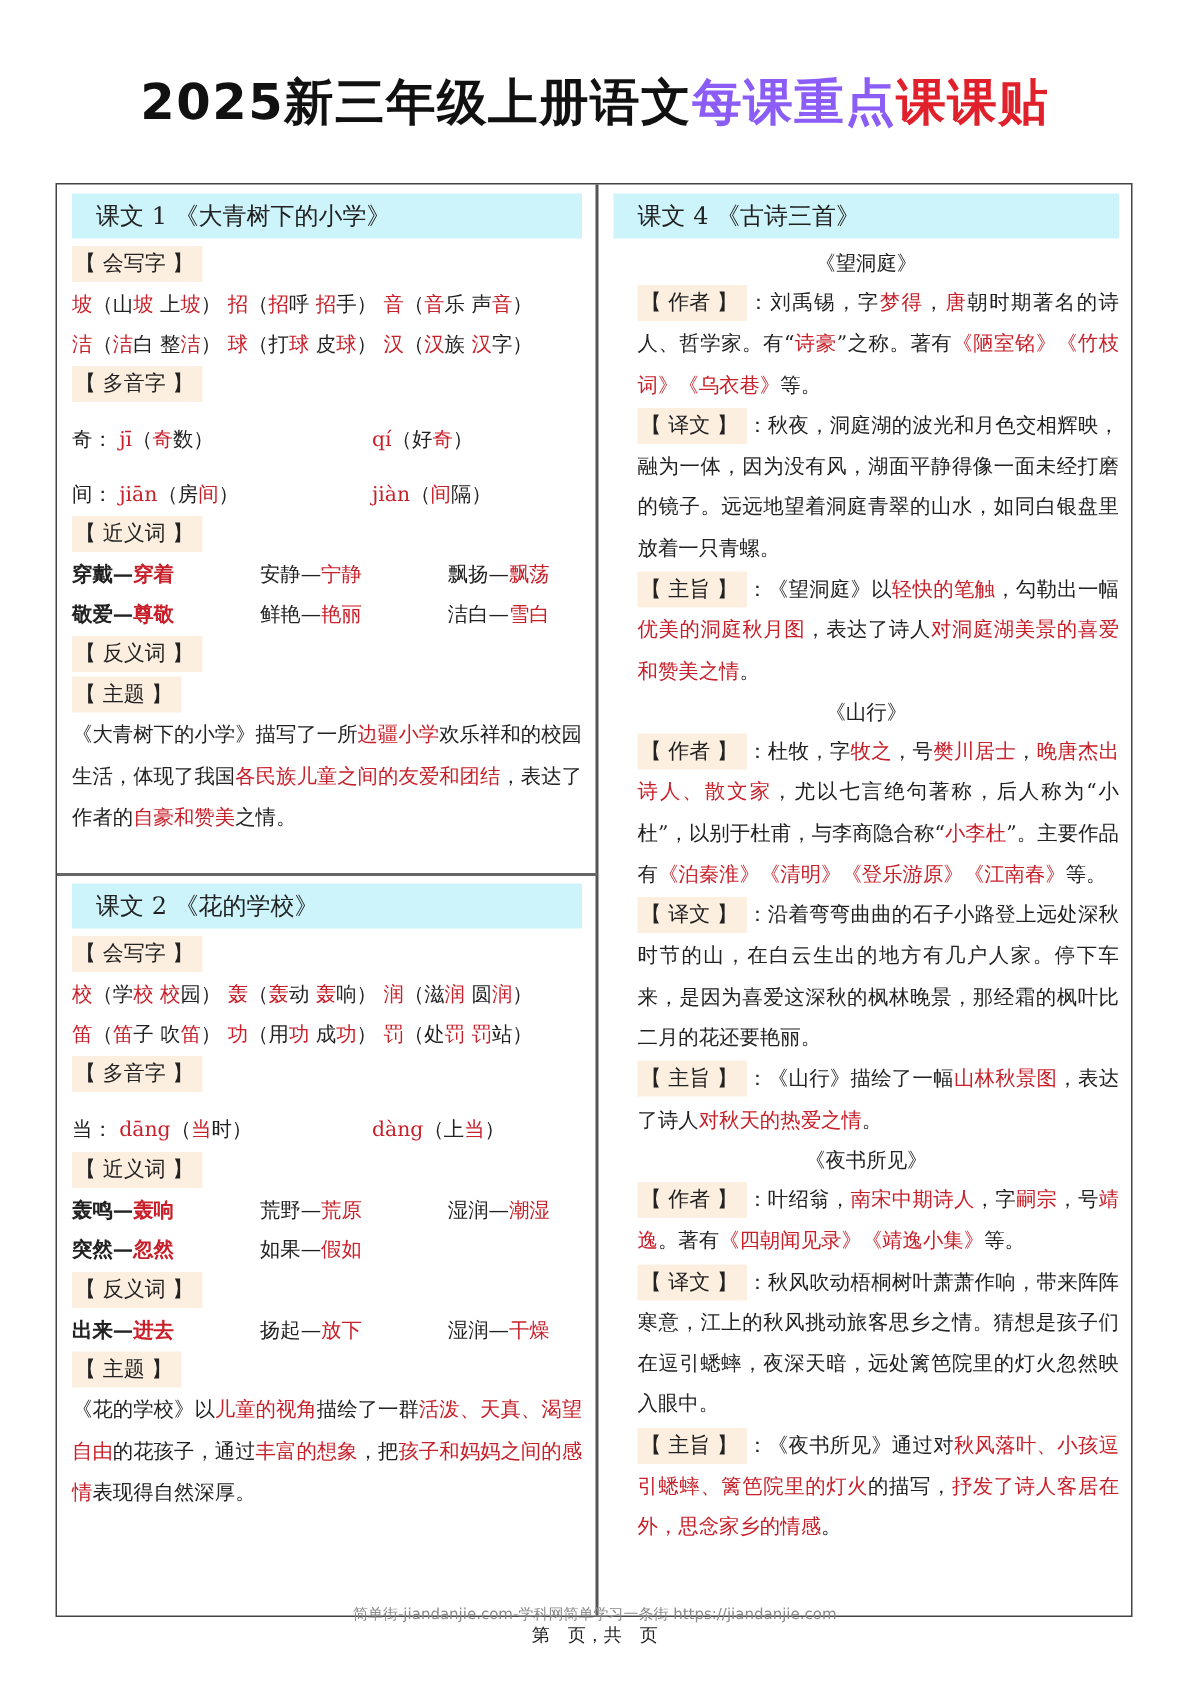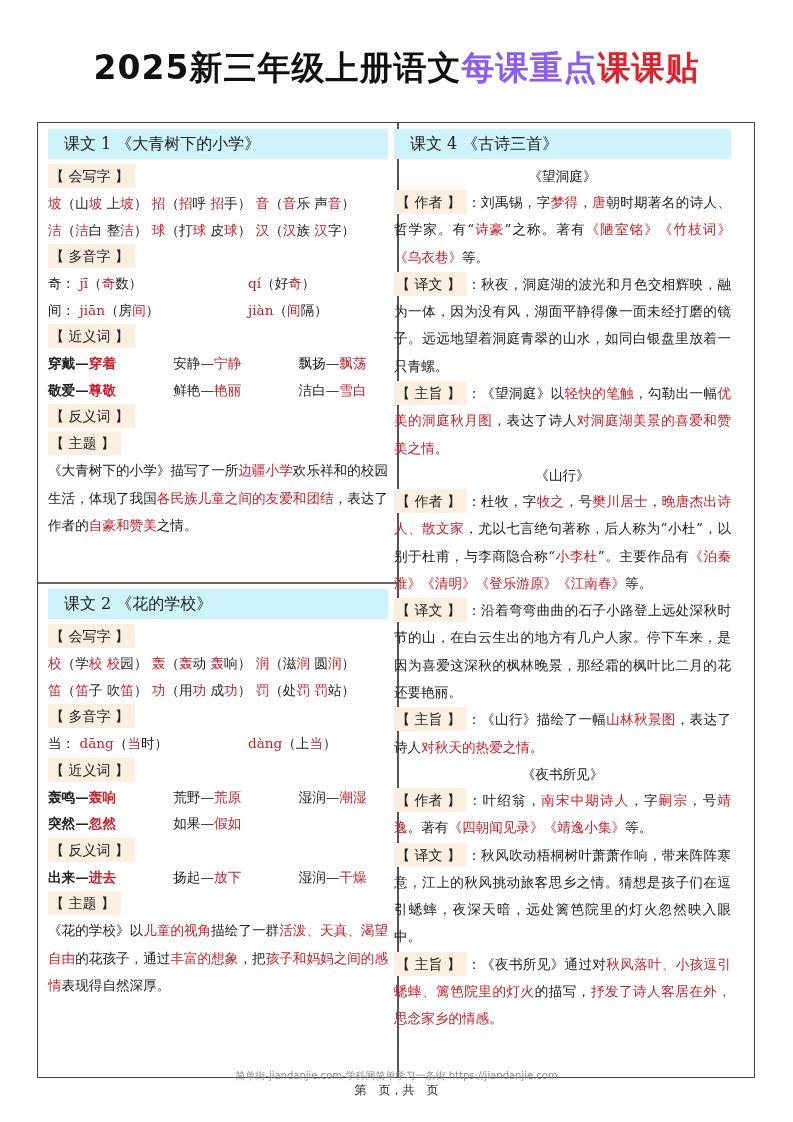--- a/index.html
+++ b/index.html
@@ -13,37 +13,37 @@
   .title .t-red { color:#e0202a; }
 
   .frame { position:absolute; left:37px; top:122px; width:718px; height:956px;
            border:1.5px solid #444; box-sizing:border-box; }
   .vdiv { position:absolute; left:359px; top:0; width:1.5px; height:100%; background:#555; }
   .hdiv { position:absolute; left:0; top:459px; width:360px; height:1.5px; background:#666; }
 
   .col { position:absolute; font-size:13.6px; line-height:26px; }
   .col-l1 { left:10px; top:6px; width:340px; }
   .col-l2 { left:10px; top:466px; width:340px; }
-  .col-r { left:356px; top:6px; width:337px; }
+  .col-r { left:371px; top:6px; width:337px; }
 
   .lesson-head { background:#cdf3fb; height:30px; line-height:30px; padding-left:16px;
                  font-size:16px; margin-bottom:4px; }
   .tag { display:inline-block; background:#fcefe0; padding:0 6px 0 2px; line-height:24px;
          font-size:14px; }
   .tagline { height:27px; }
   .r { color:#c8202a; }
   .row { white-space:nowrap; height:26.5px; }
   .grid3 { display:flex; height:26.5px; white-space:nowrap; }
   .grid3 span.c { display:inline-block; }
   .c1 { width:126px;font-weight:bold; } .c2 { width:126px; } .c3 { width:90px; }
-  .poly { display:flex; white-space:nowrap; height:26.5px; }
+  .poly { display:flex; white-space:nowrap; height:26.5px;margin-top:10px; }
   .poly .a { width:200px; } .poly .b { width:140px; }
   .para { text-align:justify; line-height:27.5px; }
   .center { text-align:center; height:26px; }
-  .rpara { line-height:27.3px; text-align:justify; }
+  .rpara { line-height:27.3px; text-align:justify;margin-left:16px; }
 
   .watermark { position:absolute; top:1069px; left:0; width:793px; text-align:center;
                font-family:"DejaVu Sans","Liberation Sans",sans-serif; font-size:10px;
                color:#8a8a8a; white-space:nowrap; }
   .pager { position:absolute; top:1082px; left:0; width:793px; text-align:center;
            font-family:"DejaVu Sans","Liberation Sans",sans-serif; font-size:12px; color:#222; }
 </style>
 </head>
 <body>
 

